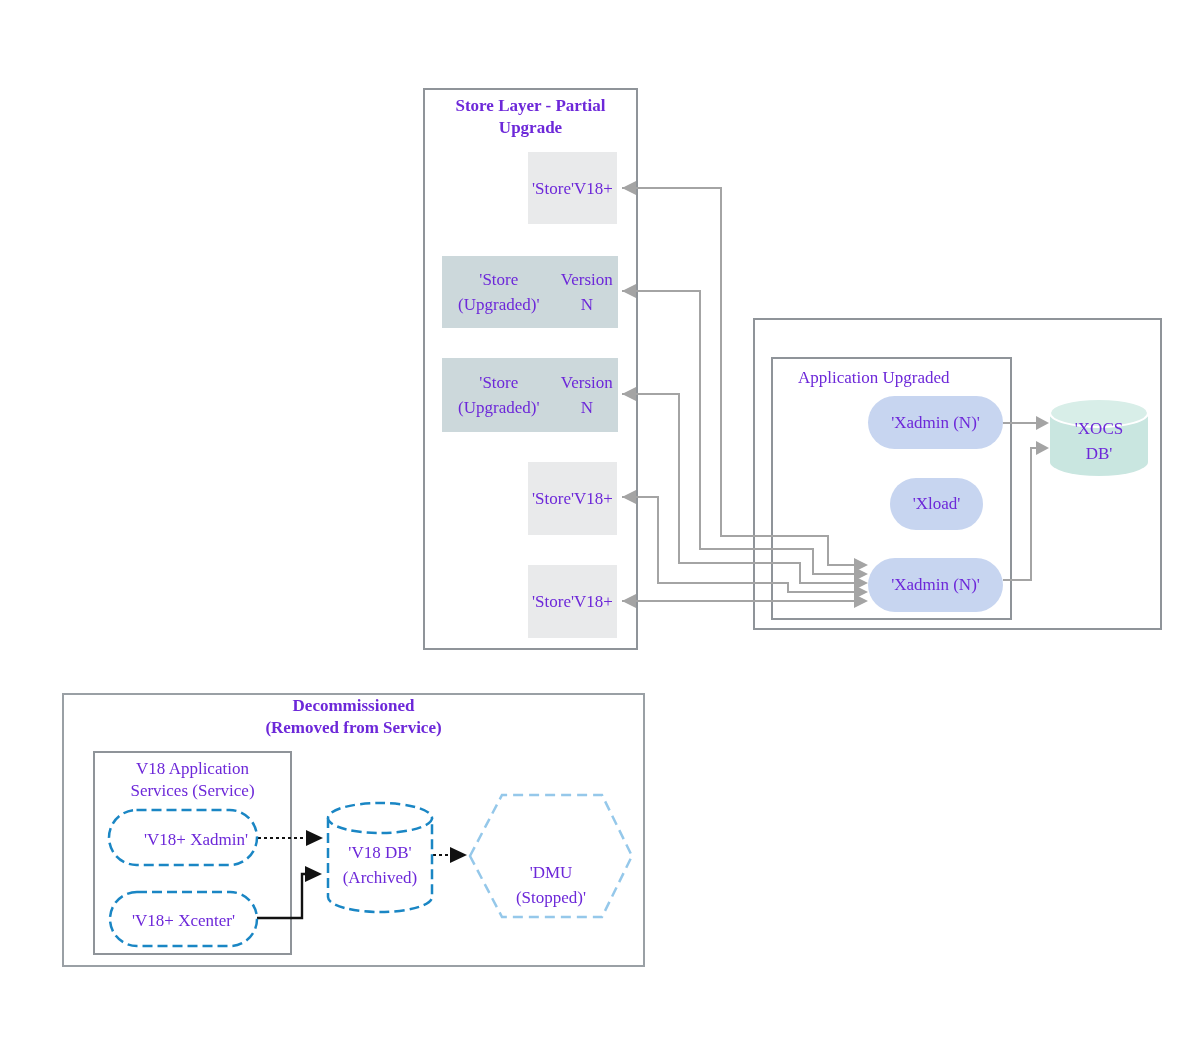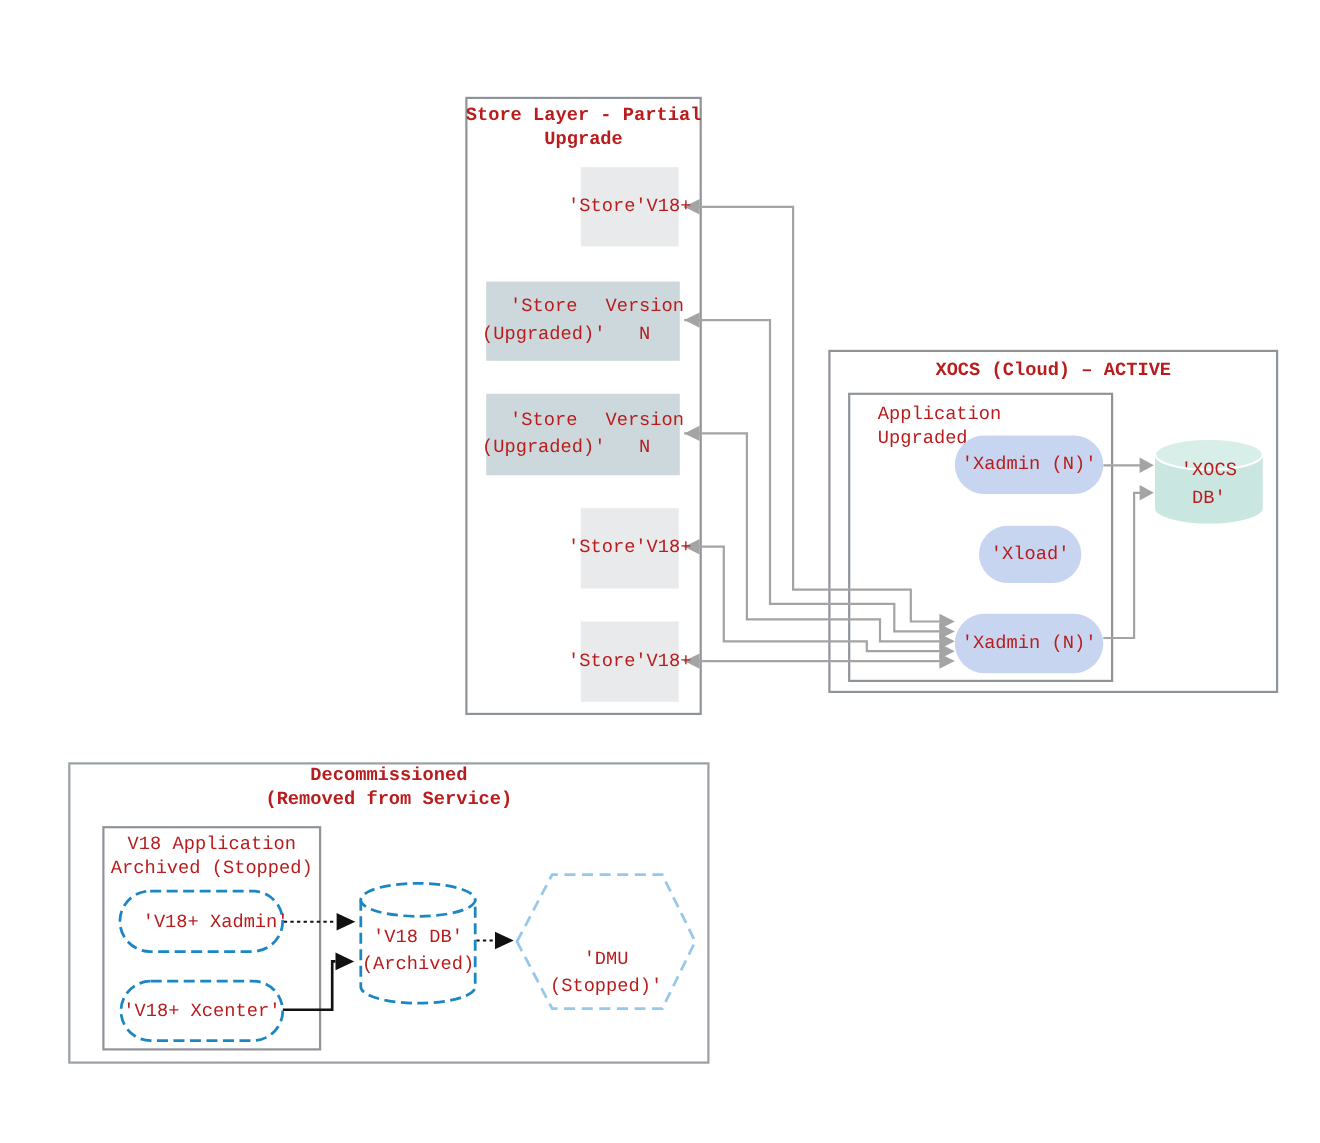--- a/index.html
+++ b/index.html
@@ -1,18 +1,18 @@
 <!DOCTYPE html>
 <html><head>
 <meta charset="utf-8">
 <style>
   html,body{margin:0;padding:0;background:#ffffff;}
   #canvas{
     position:relative;width:1200px;height:1039px;background:#ffffff;
-    font-family:Liberation Mono, monospace;color:#b91c1c;overflow:hidden;
+    font-family:Liberation Serif, serif;color:#6d28d9;overflow:hidden;
   }
   .abs{position:absolute;box-sizing:border-box;}
   .container-box{border:2px solid #8f9499;background:transparent;z-index:1;}
   .svg-layer{position:absolute;left:0;top:0;z-index:2;}
   .node{z-index:3;display:flex;flex-direction:row;align-items:center;justify-content:center;
         text-align:center;font-size:17px;line-height:25px;}
   .store-fill{background:#e9eaeb;}
   .upgraded-fill{background:#ccd8db;}
   .pill{background:#c7d5f0;border-radius:27px;z-index:3;display:flex;align-items:center;
         justify-content:center;font-size:17px;}
@@ -99,21 +99,20 @@
   </div>
   <div class="abs node store-fill" style="left:528px;top:462px;width:89px;height:73px;">
     <div>'Store'</div>
     <div>V18+</div>
   </div>
   <div class="abs node store-fill" style="left:528px;top:565px;width:89px;height:73px;">
     <div>'Store'</div>
     <div>V18+</div>
   </div>
 
-  <div class="abs label bold" style="left:753px;top:327px;width:409px;">XOCS (Cloud) – ACTIVE</div>
   <div class="abs label left-align" style="left:798px;top:367px;width:200px;">Application Upgraded</div>
 
   <div class="abs pill" style="left:868px;top:396px;width:135px;height:53px;">
     <span>'Xadmin (N)'</span>
   </div>
   <div class="abs pill" style="left:890px;top:478px;width:93px;height:52px;">
     <span>'Xload'</span>
   </div>
   <div class="abs pill" style="left:868px;top:558px;width:135px;height:54px;">
     <span>'Xadmin (N)'</span>
@@ -123,21 +122,21 @@
     <div>'XOCS</div>
     <div>DB'</div>
   </div>
 
   <div class="abs label bold" style="left:62px;top:695px;width:583px;">
     <div>Decommissioned</div>
     <div>(Removed from Service)</div>
   </div>
   <div class="abs label" style="left:93px;top:758px;width:199px;">
     <div>V18 Application</div>
-    <div>Archived (Stopped)</div>
+    <div>Services (Service)</div>
   </div>
 
   <div class="abs label" style="left:122px;top:829px;width:148px;">'V18+ Xadmin'</div>
   <div class="abs label" style="left:110px;top:910px;width:147px;">'V18+ Xcenter'</div>
 
   <div class="abs label two25" style="left:328px;top:840px;width:104px;">
     <div>'V18 DB'</div>
     <div>(Archived)</div>
   </div>
 

